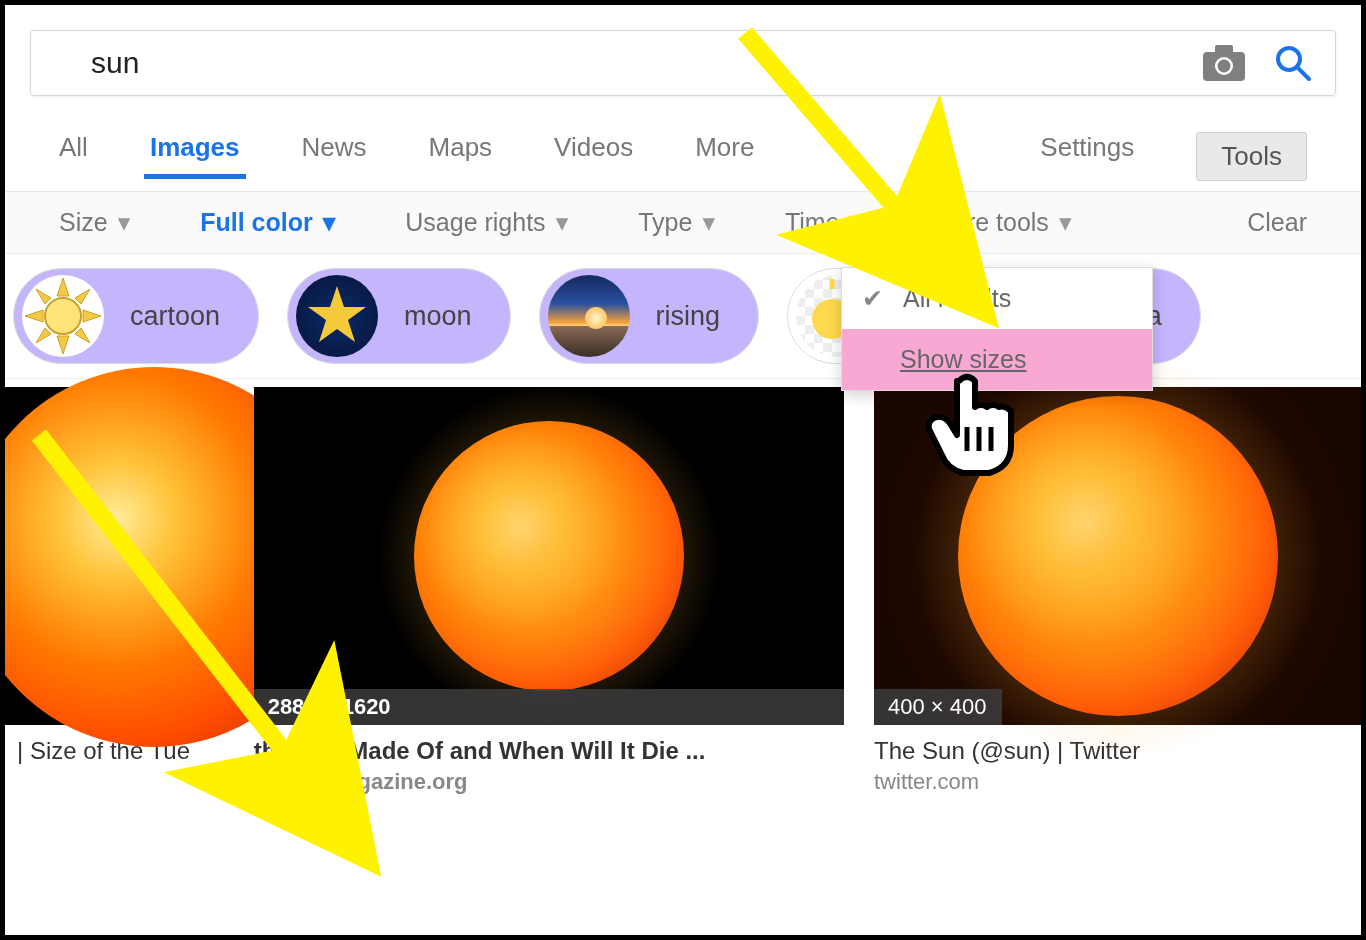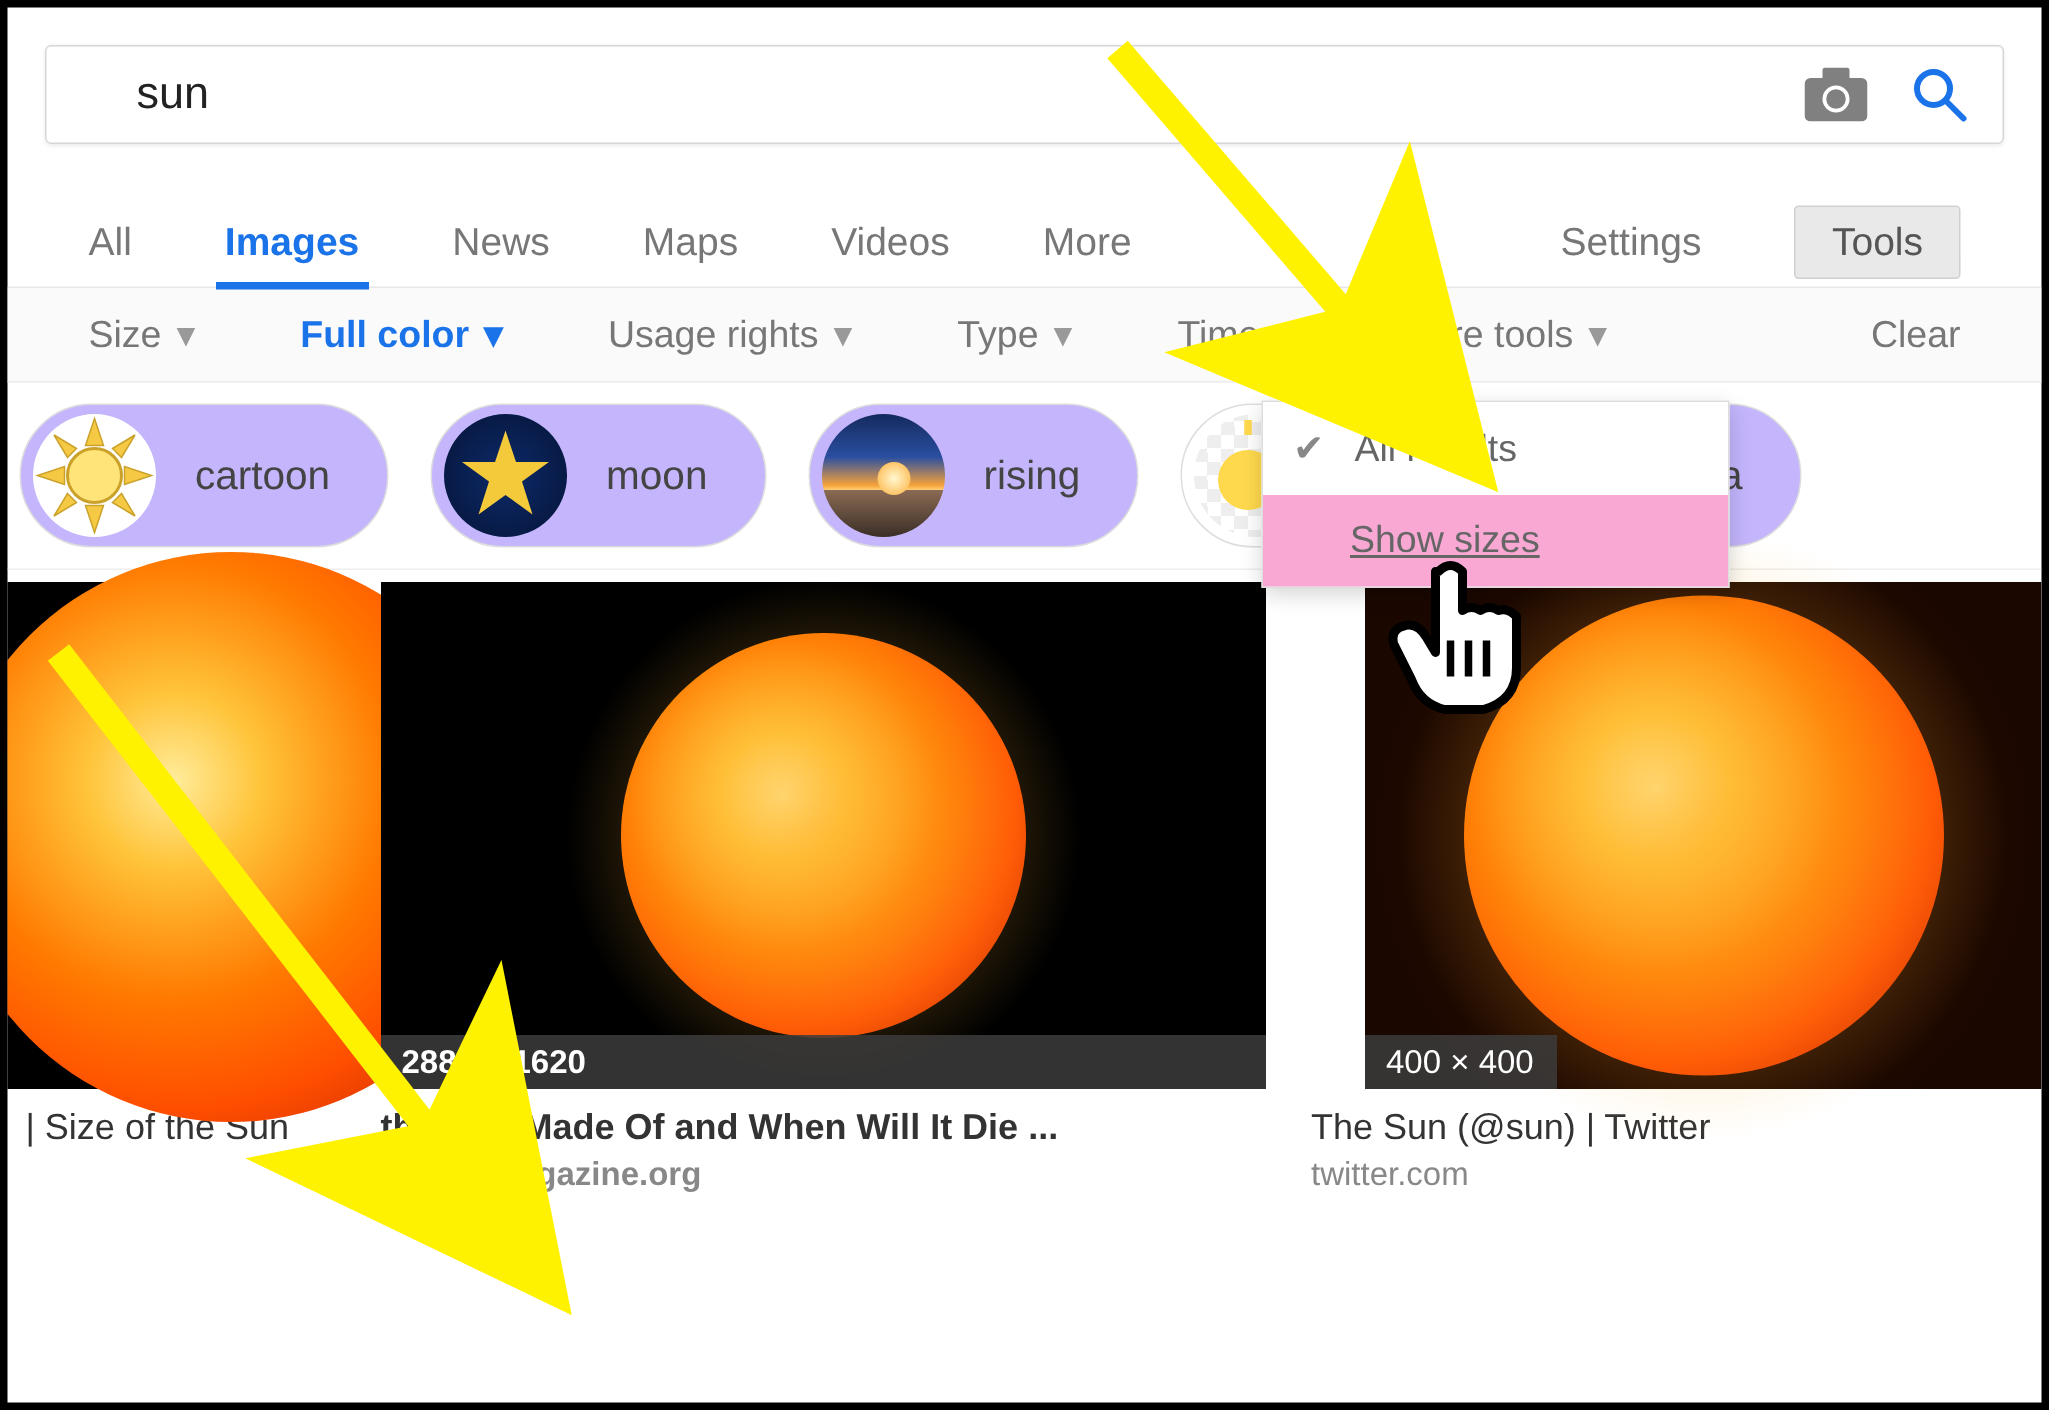--- a/index.html
+++ b/index.html
@@ -12,21 +12,21 @@
     display:flex; align-items:center; padding:0 22px; box-shadow:0 1px 3px rgba(0,0,0,0.08);
   }
   .search-input {
     flex:1; border:none; outline:none; font-size:30px; color:#222; background:transparent;margin-left:36px;
   }
   .search-icons { display:flex; align-items:center; gap:28px; }
   .cam-icon svg, .mag-icon svg { display:block; }
 
   
   .tabs {
-    margin-top:36px; padding:0 54px; display:flex; align-items:center; gap:62px;
+    margin-top:36px; padding:0 54px; display:flex; align-items:flex-start; gap:62px;
     border-bottom:1px solid #e7e7e7; height:60px; position:relative;
   }
   .tab { color:#777; font-size:26px; cursor:pointer; }
   .tab.active { color:#1a73e8; font-weight:700; position:relative; }
   .tab.active::after { content:""; position:absolute; left:-6px; right:-6px; bottom:-16px; height:5px; background:#1a73e8; }
   .tabs-spacer { flex:1; }
   .tab-settings { color:#777; font-size:26px; cursor:pointer; }
   .tab-tools { color:#555; font-size:26px; background:#e9e9e9; border:1px solid #d0d0d0; padding:8px 24px; border-radius:3px; cursor:pointer; }
 
   
@@ -214,35 +214,35 @@
     </div>
   </div>
 
   <div class="results">
 
     <div class="card" style="width:222px; margin-left:-2px;">
       <div class="thumb-wrap" style="height:338px;">
         <div style="position:absolute; right:-120px; top:-20px; width:380px; height:380px;" class="sun-ball"></div>
 
       </div>
-      <div class="title" style="padding-left:14px;">| Size of the Sun</div>
+      <div class="title" style="padding-left:14px;">| Size of the Tue</div>
       <div class="domain" style="padding-left:14px;"></div>
     </div>
 
     <div class="card" style="width:594px;font-weight:bold;">
       <div class="thumb-wrap" style="height:338px;">
         <div style="position:absolute; left:50%; top:50%; transform:translate(-50%,-50%); width:270px; height:270px;" class="sun-ball sun-glow"></div>
         <div class="size-label">2880 × 1620</div>
       </div>
       <div class="title">the Sun Made Of and When Will It Die ...</div>
       <div class="domain">quantamagazine.org</div>
     </div>
 
     <div class="card" style="width:490px;">
-      <div class="thumb-wrap" style="height:338px; background:radial-gradient(circle at 50% 50%, #3a1400 0%, #1a0700 80%);margin-left:36px;">
+      <div class="thumb-wrap" style="height:338px; background:radial-gradient(circle at 50% 50%, #3a1400 0%, #1a0700 80%);">
         <div style="position:absolute; left:50%; top:50%; transform:translate(-50%,-50%); width:320px; height:320px;" class="sun-ball sun-glow"></div>
         <div class="size-label" style="right:auto; width:auto; padding-right:16px;">400 × 400</div>
       </div>
       <div class="title">The Sun (@sun) | Twitter</div>
       <div class="domain">twitter.com</div>
     </div>
 
   </div>
 
   <div class="dropdown">

